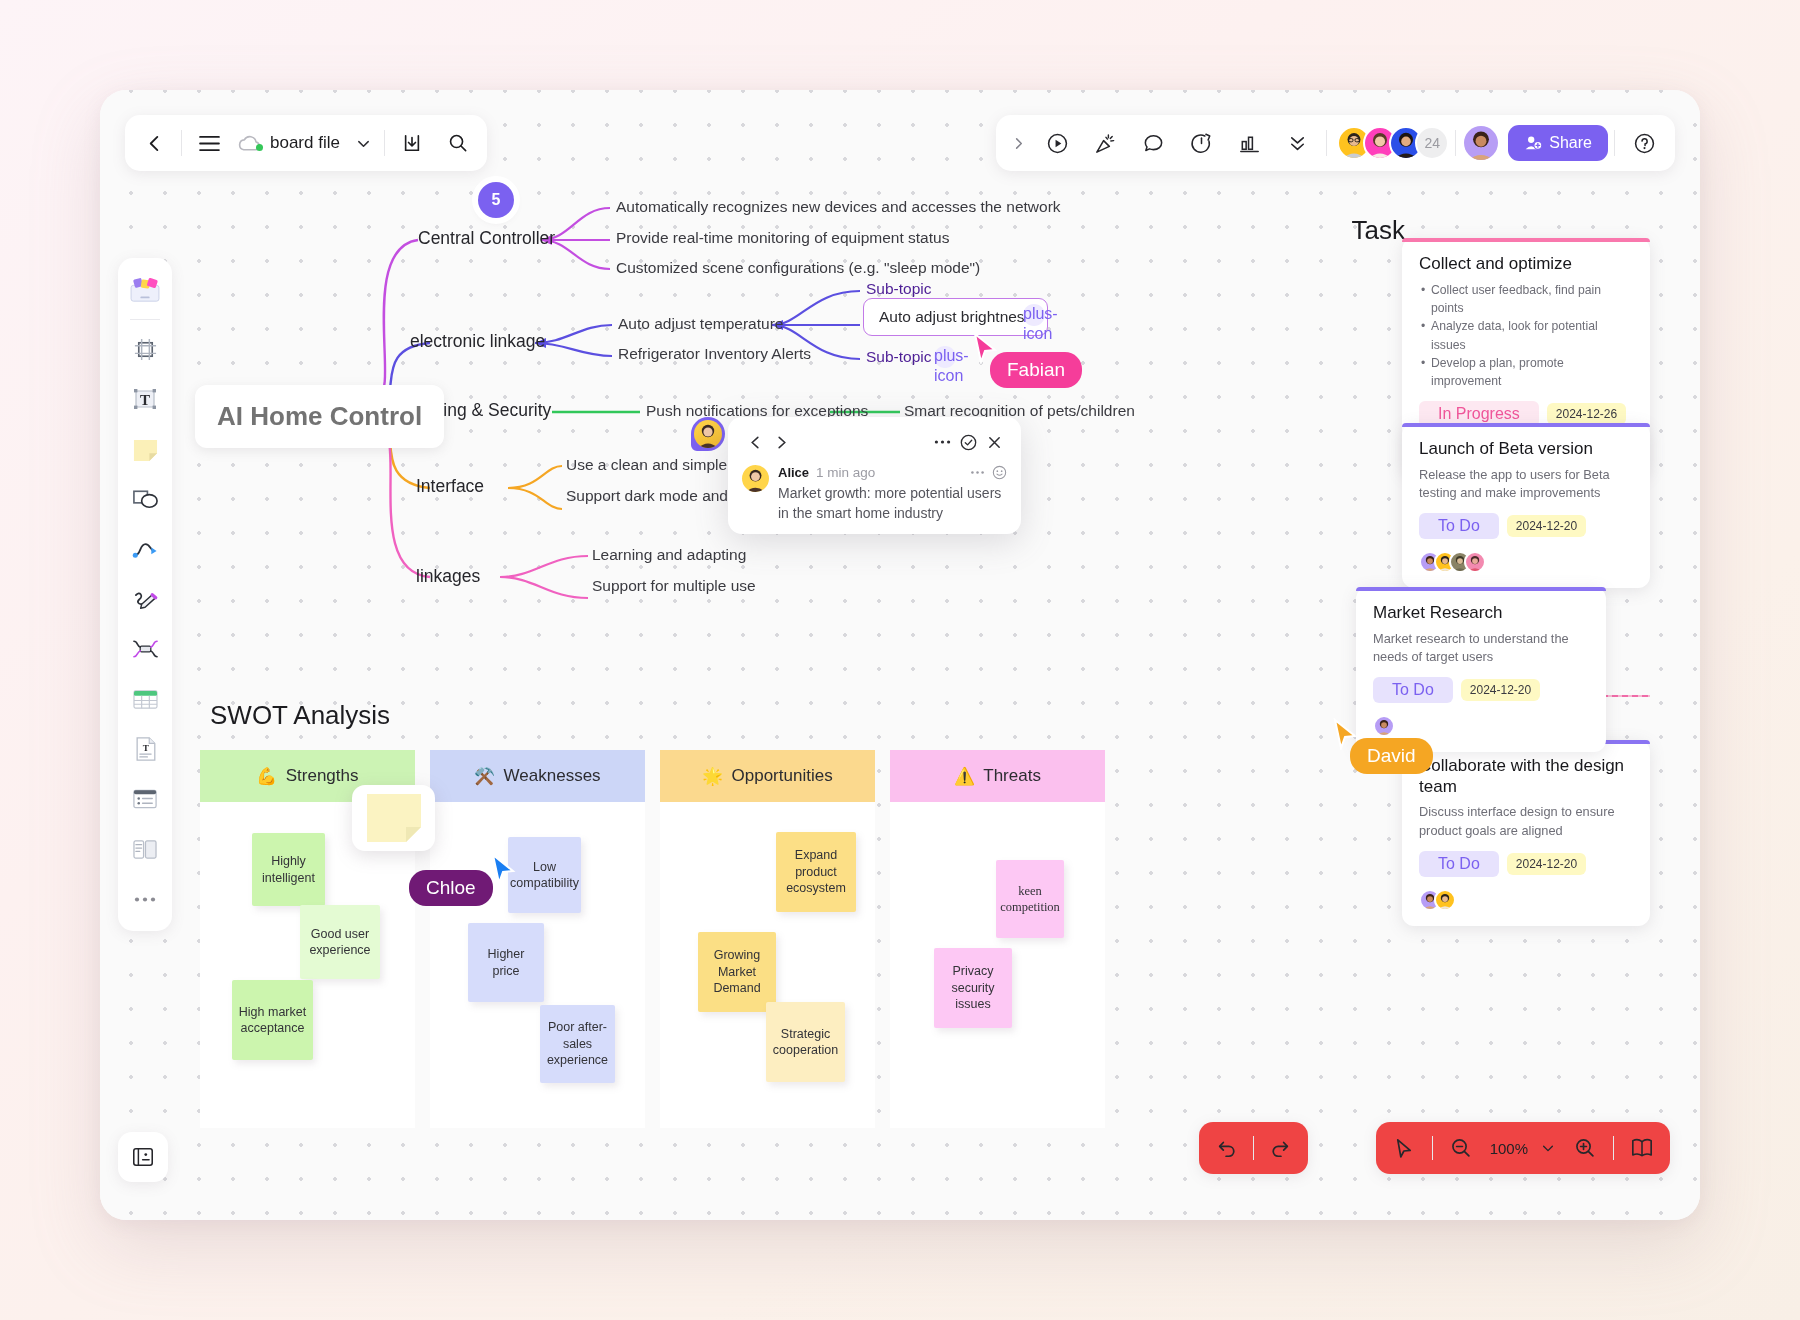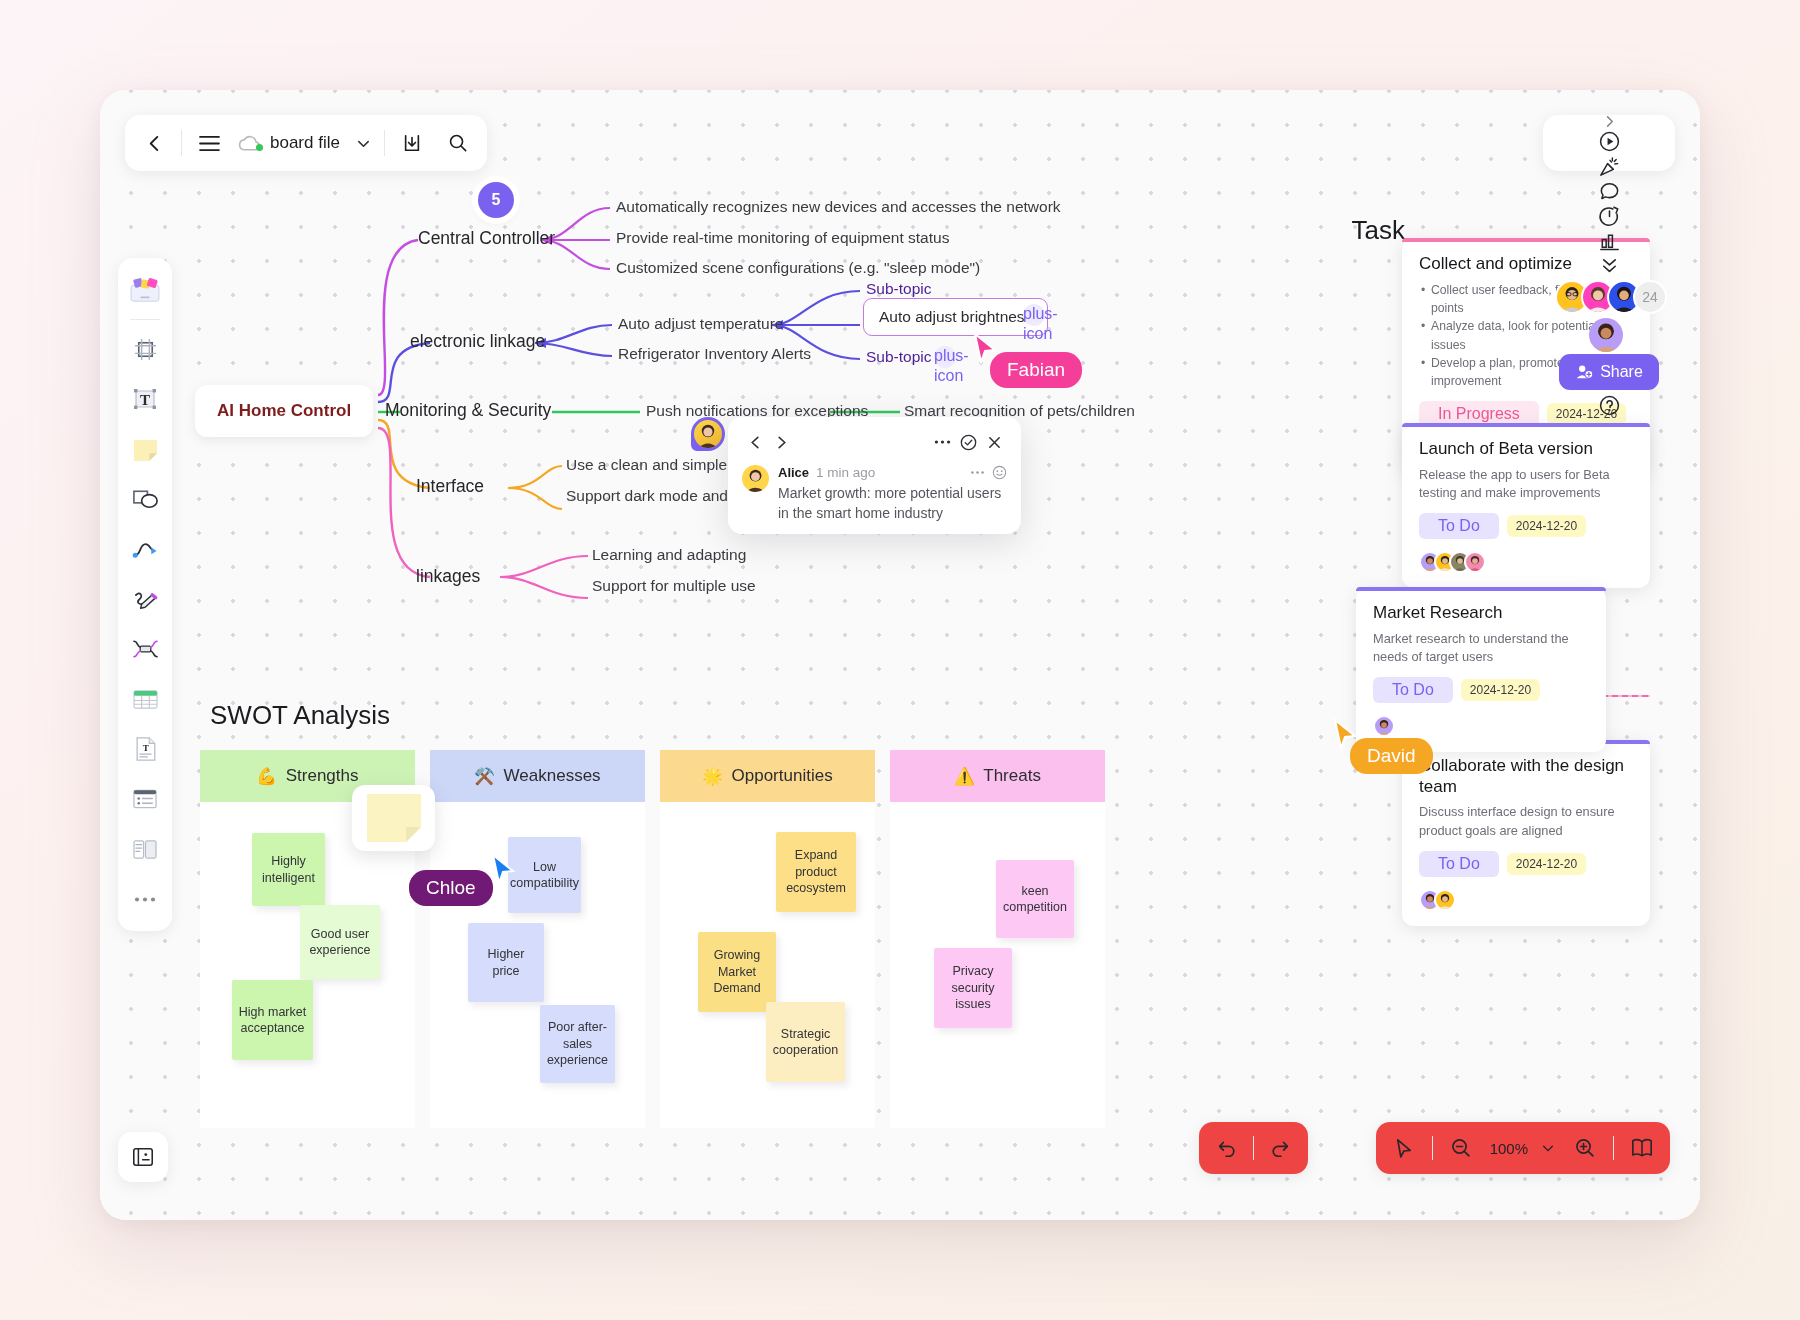--- a/index.html
+++ b/index.html
@@ -51,21 +51,21 @@
   }
   #cloud-wrap { position: relative; width: 34px; height: 30px; display:flex; align-items:center; justify-content:center;}
   .dot-green { position:absolute; right:3px; bottom:7px; width:7px; height:7px; border-radius:50%; background:#35c759; }
 
   
   #topbar-right {
     position: absolute; right: 25px; top: 25px;
     height: 56px; display: flex; align-items: center;
     background: #fff; border-radius: 15px;
     box-shadow: 0 3px 14px rgba(120,110,120,.13);
-    padding: 0 8px; gap: 2px; z-index: 40; flex-direction: column;
+    padding: 0 8px; gap: 2px; z-index: 40;
   }
   .avatar {
     border-radius: 50%; background-size: cover; flex: none;
     display: flex; align-items: center; justify-content: center;
     font-size: 11px; color: #fff; font-weight: bold; overflow:hidden;
   }
   .av-stack { display: flex; align-items: center; margin-left: 4px; }
   .av-stack > * { margin-left: -8px; border: 2.5px solid #fff; }
   .av-stack > *:first-child { margin-left: 0; }
   .av-count {
@@ -101,21 +101,21 @@
     box-shadow: 0 3px 14px rgba(120,110,120,.12);
     display: flex; align-items: center; justify-content: center; cursor: pointer; z-index: 35;
   }
 
   
   #mindmap { position: absolute; inset: 0; z-index: 10; pointer-events: none; }
   #mm-root {
     position: absolute; left: 95px; top: 295px;
     background: #fff; border-radius: 12px;
     box-shadow: 0 3px 12px rgba(120,110,120,.14);
-    padding: 16px 22px; font-size: 17px; font-weight: bold; color: #7f1d1d;
+    padding: 16px 22px; font-size: 26px; font-weight: bold; color: #737373;
     white-space: nowrap; z-index: 14; pointer-events: auto; cursor: pointer;
   }
   .mm-node {
     position: absolute; font-size: 15.5px; color: #3a3a40; white-space: nowrap;
     z-index: 13; pointer-events: auto; cursor: pointer;
   }
   .mm-branch { font-size: 17.5px; color: #26262b; }
   .mm-sub { color: #4c1d95; }
   #badge-5 {
     position: absolute; left: 378px; top: 92px;
@@ -418,21 +418,21 @@
       </div>
       <div class="sticky" style="left: 676px; top: 742px; width: 80px; height: 80px; background: rgb(252, 223, 134);">Expand product ecosystem</div>
       <div class="sticky" style="left: 598px; top: 842px; width: 78px; height: 80px; background: rgb(251, 223, 133);">Growing Market Demand</div>
       <div class="sticky" style="left: 666px; top: 912px; width: 79px; height: 80px; background: rgb(253, 238, 193);">Strategic cooperation</div>
       <div class="swot-col" style="left: 790px;">
         <div class="swot-head" style="background: rgb(251, 192, 238);">
           <span>⚠️</span>
           <span>Threats</span>
         </div>
       </div>
-      <div class="sticky" style="left: 896px; top: 770px; width: 78px; height: 78px; background: rgb(253, 200, 244);">keen competition</div>
+      <div class="sticky" style="left: 896px; top: 770px; width: 68px; height: 78px; background: rgb(253, 200, 244); font-family: Liberation Serif, serif;">keen competition</div>
       <div class="sticky" style="left: 834px; top: 858px; width: 78px; height: 80px; background: rgb(253, 200, 244);">Privacy security issues</div>
     </div>
 
   <div id="sticky-ghost">
     <svg width="54" height="48" viewBox="0 0 54 48">
       <path d="M0,0 H54 V33 L39,48 H0 Z" fill="#fbf3c2"></path>
       <path d="M54,33 L39,48 V33 Z" fill="#efe8b4"></path>
     </svg>
   </div>
   <svg class="cursor-arrow" style="left:390px;top:763px;" width="26" height="32" viewBox="0 0 26 32">

